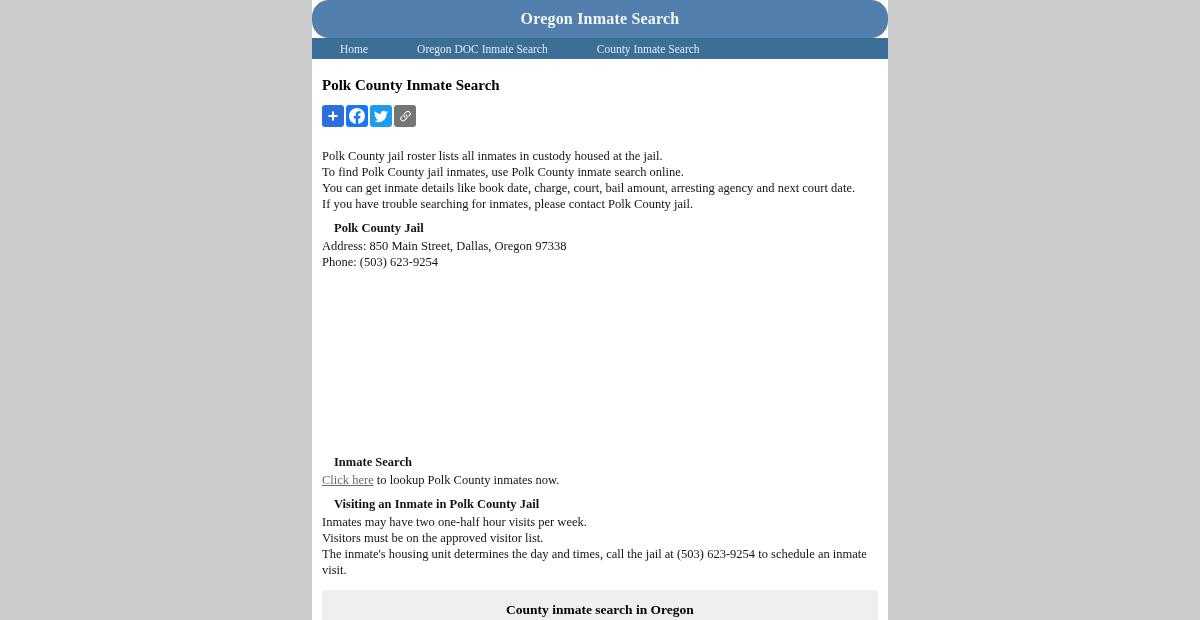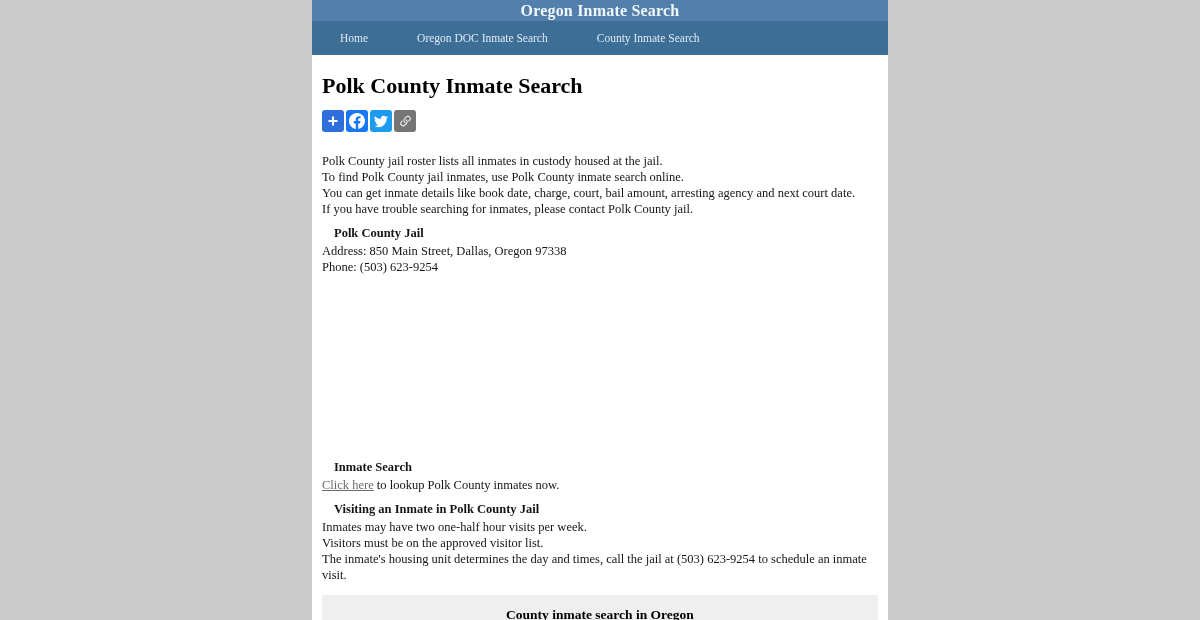--- a/index.html
+++ b/index.html
@@ -11,50 +11,51 @@
   }
   .page {
     width: 576px;
     min-height: 620px;
     margin: 0 auto;
     background: #ffffff;
   }
   
   .site-header {
     background: var(--header-bg, #527fab);
-    height: 21px;
+    height: 38px;
     display: flex;
     align-items: center;
     justify-content: center;
+    border-radius: 17px;
   }
   .site-header h1 {
     margin: 0;
     font-size: 16px;
     font-weight: bold;
     color: var(--header-text, #f2f7fc);
     letter-spacing: 0.2px;
   }
   .site-nav {
     background: var(--nav-bg, #3d6e96);
-    height: 34px;
+    height: 21px;
     display: flex;
     align-items: center;
     padding-left: 28px;
   }
   .site-nav a {
     color: var(--nav-text, #dfeaf5);
     font-size: 11.5px;
     text-decoration: none;
     margin-right: 49px;
     white-space: nowrap;
   }
   
   .content { padding: 0 10px; }
   .page-title {
-    font-size: 22px;
+    font-size: 15px;
     font-weight: bold;
     margin: 18px 0 11px 0;
     color: #000;
   }
   .share-row { display: flex; gap: 2px; height: 22px; }
   .share-btn {
     width: 22px; height: 22px;
     border-radius: 3px;
     display: flex; align-items: center; justify-content: center;
     cursor: pointer;

